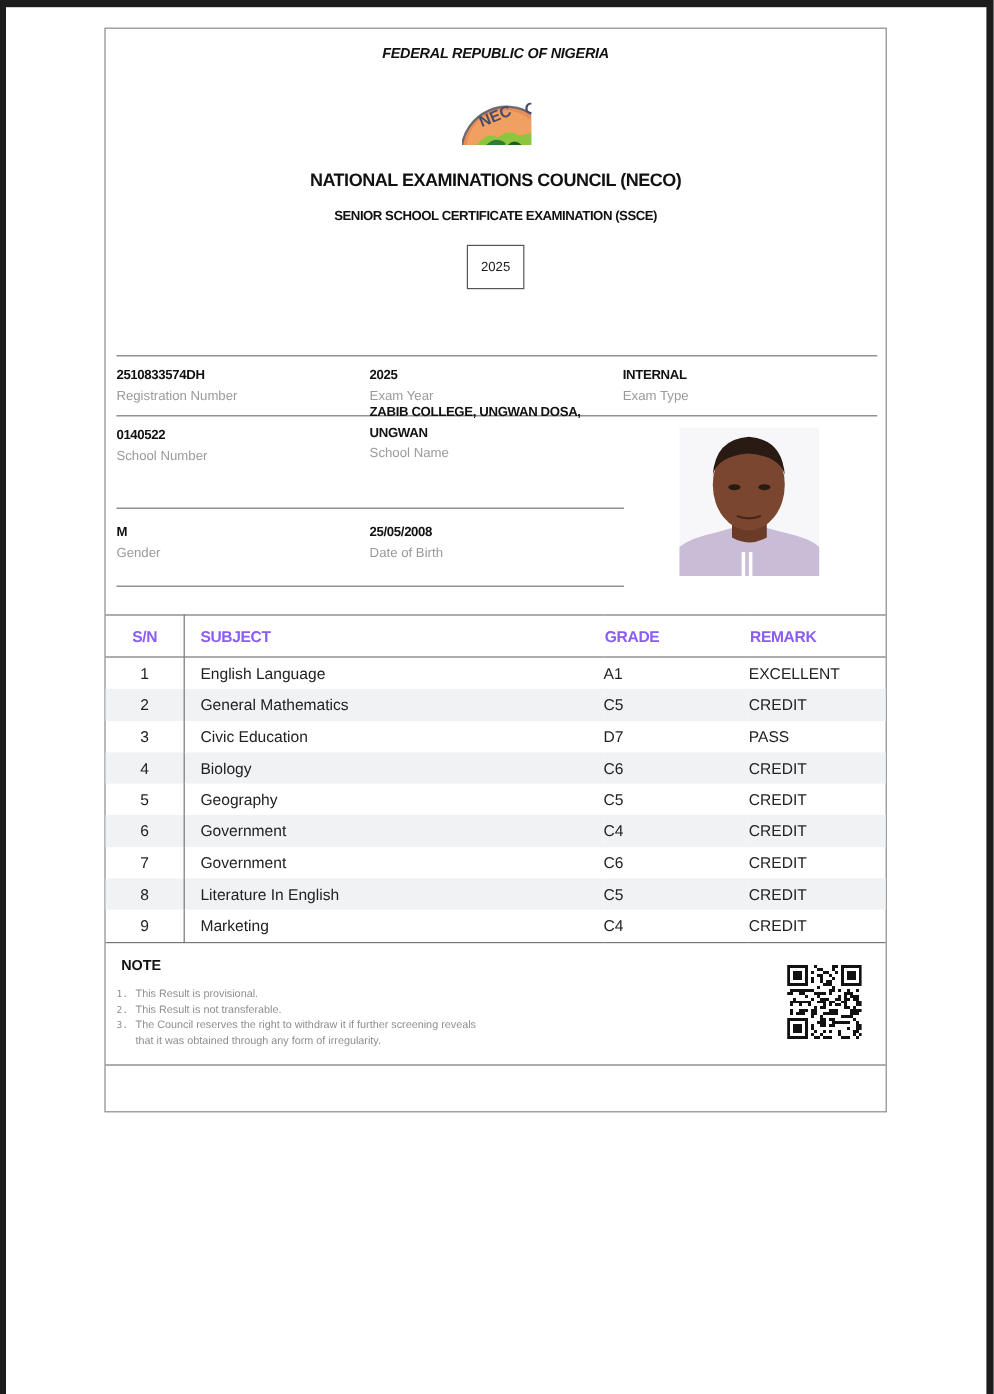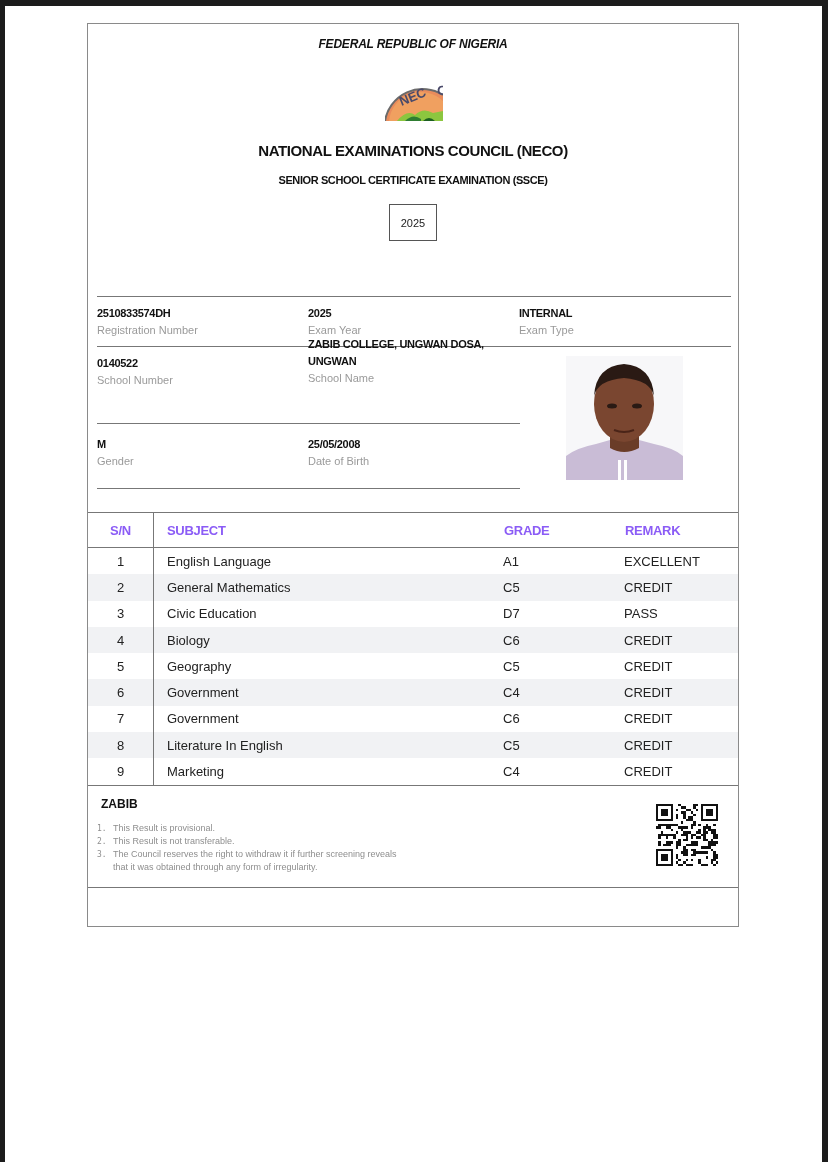--- a/index.html
+++ b/index.html
@@ -212,21 +212,21 @@
           </tr>
           <tr>
             <td class="col-sn">9</td>
             <td class="col-subj">Marketing</td>
             <td class="col-grade">C4</td>
             <td class="col-remark">CREDIT</td>
           </tr>
         </tbody>
     </table>
 
-    <div class="note-title">ZABIB</div>
+    <div class="note-title">NOTE</div>
     <ul class="notes">
       <li>
         <span class="num">1.</span>
         <span>This Result is provisional.</span>
       </li>
       <li>
         <span class="num">2.</span>
         <span>This Result is not transferable.</span>
       </li>
       <li>

